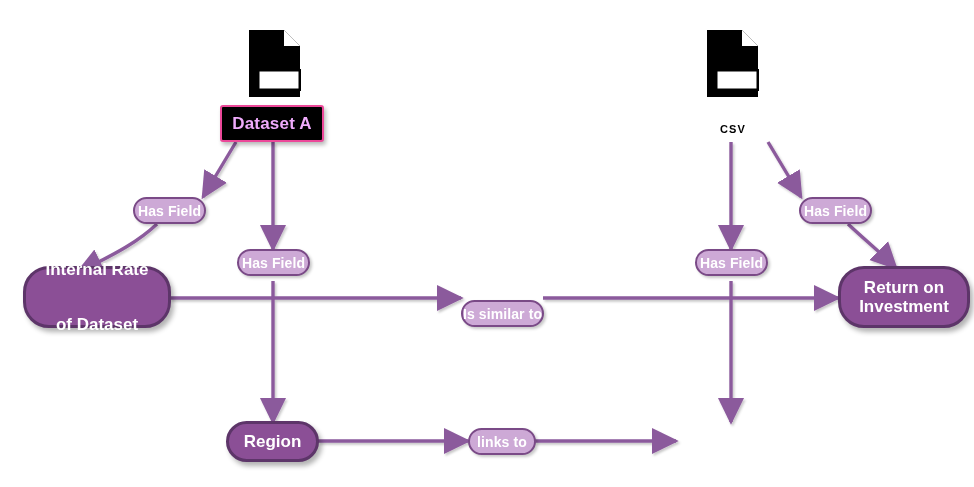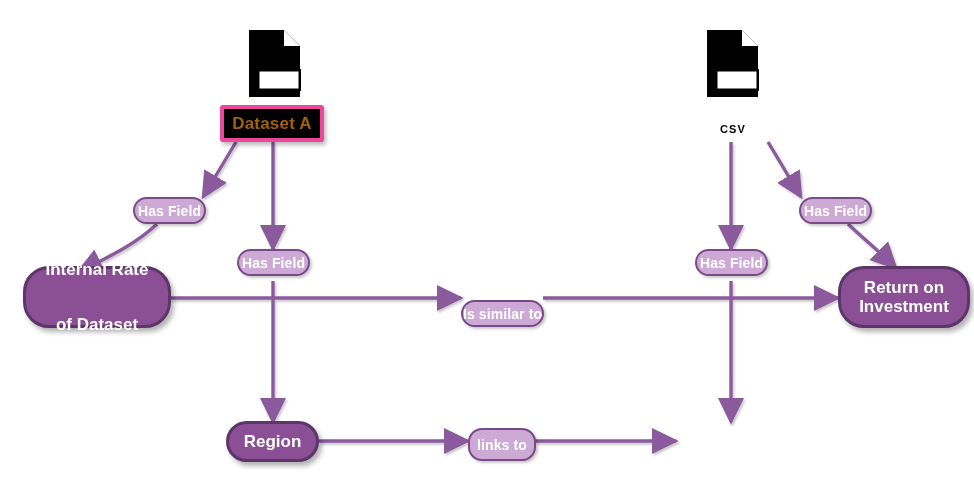--- a/index.html
+++ b/index.html
@@ -39,27 +39,27 @@
     letter-spacing: 1.2px;
     color: #000000;
     font-family: "Liberation Sans", sans-serif;
     margin-top: 48px;
   }
 
   
   .ds-node {
     position: absolute;
     background: #000000;
-    border: 4px solid #ec4899;
+    border: 2px solid #ec4899;
     border-radius: 3px;
     box-sizing: border-box;
     display: flex;
     align-items: center;
     justify-content: center;
-    color: #a16207;
+    color: #f0abfc;
     font-size: 17px;
     font-weight: bold;
     letter-spacing: 0.2px;
     box-shadow: 2px 3px 4px rgba(0,0,0,0.28);
   }
 
   
   .ent-node {
     position: absolute;
     background: #8b4f96;
@@ -171,15 +171,15 @@
   <div class="pill" style="left:133px; top:197px; width:73px; height:27px;">Has Field</div>
 
   <div class="pill" style="left:237px; top:249px; width:73px; height:27px;">Has Field</div>
 
   <div class="pill" style="left:695px; top:249px; width:73px; height:27px;">Has Field</div>
 
   <div class="pill" style="left:799px; top:197px; width:73px; height:27px;">Has Field</div>
 
   <div class="pill" style="left:461px; top:300px; width:83px; height:27px;">Is similar to</div>
 
-  <div class="pill" style="left:468px; top:428px; width:68px; height:33px;">links to</div>
+  <div class="pill" style="left:468px; top:428px; width:68px; height:27px;">links to</div>
 
 </div>
 
 </body></html>

